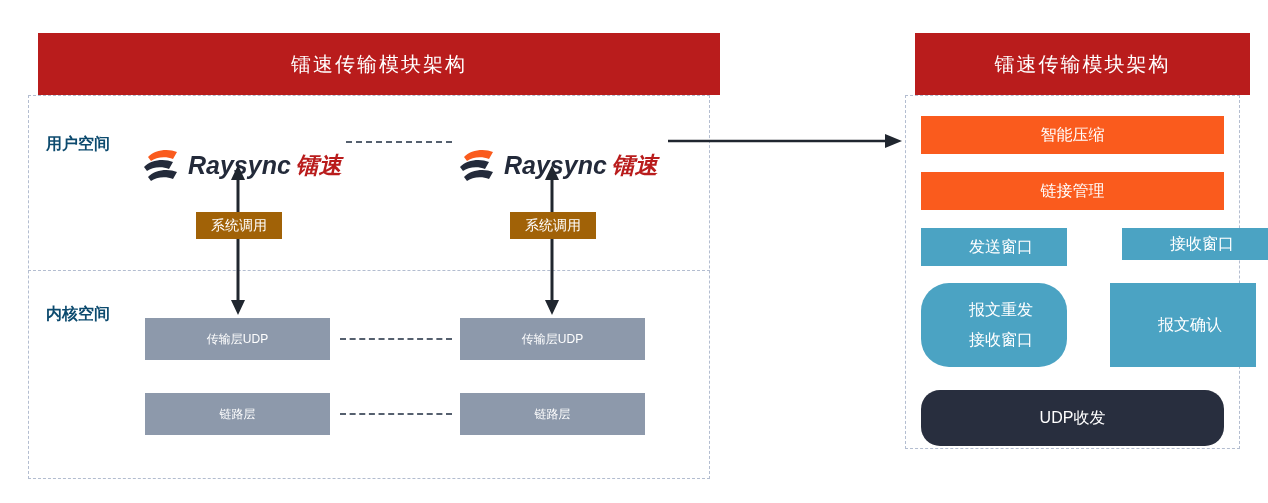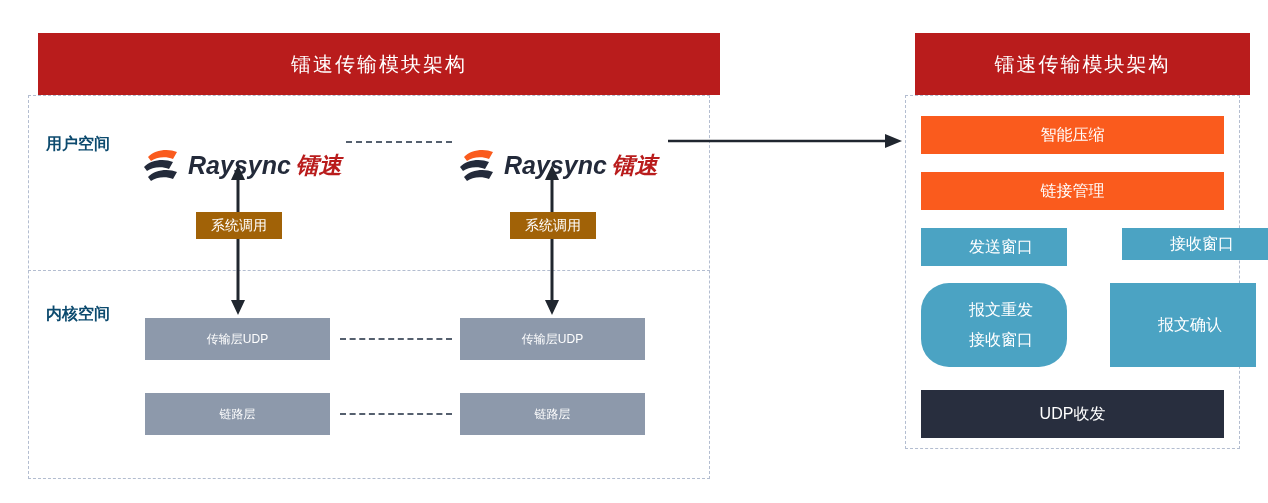--- a/index.html
+++ b/index.html
@@ -105,15 +105,15 @@
 
   <div class="abs teal-box" style="left:921px;top:228px;width:146px;height:38px;">发送窗口</div>
   <div class="abs teal-box" style="left:1122px;top:228px;width:146px;height:32px;">接收窗口</div>
 
   <div class="abs teal-box" style="left:921px;top:283px;width:146px;height:84px;border-radius:28px;">
     <span>报文重发</span>
     <span>接收窗口</span>
   </div>
   <div class="abs teal-box" style="left:1110px;top:283px;width:146px;height:84px;">报文确认</div>
 
-  <div class="abs dark-box" style="left:921px;top:390px;width:303px;height:48px;">UDP收发</div>
+  <div class="abs dark-box" style="left:921px;top:390px;width:303px;height:56px;border-radius:19px;">UDP收发</div>
 
 </div>
 
 </body></html>

